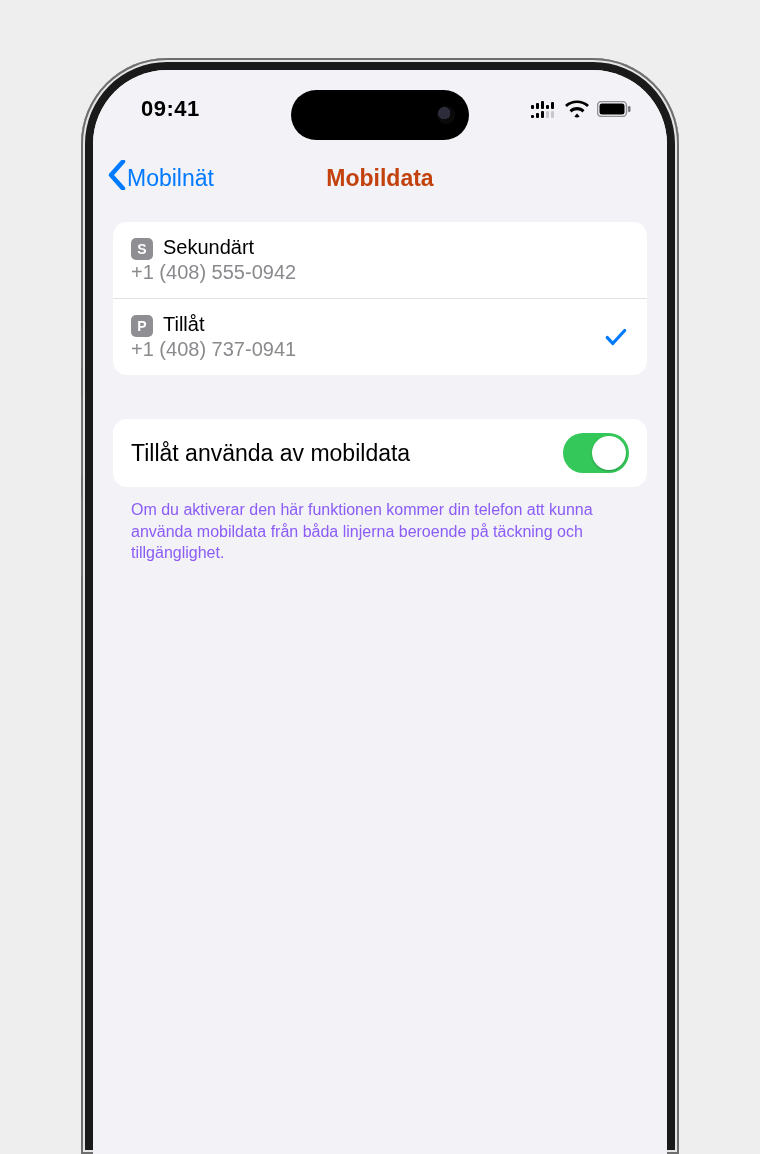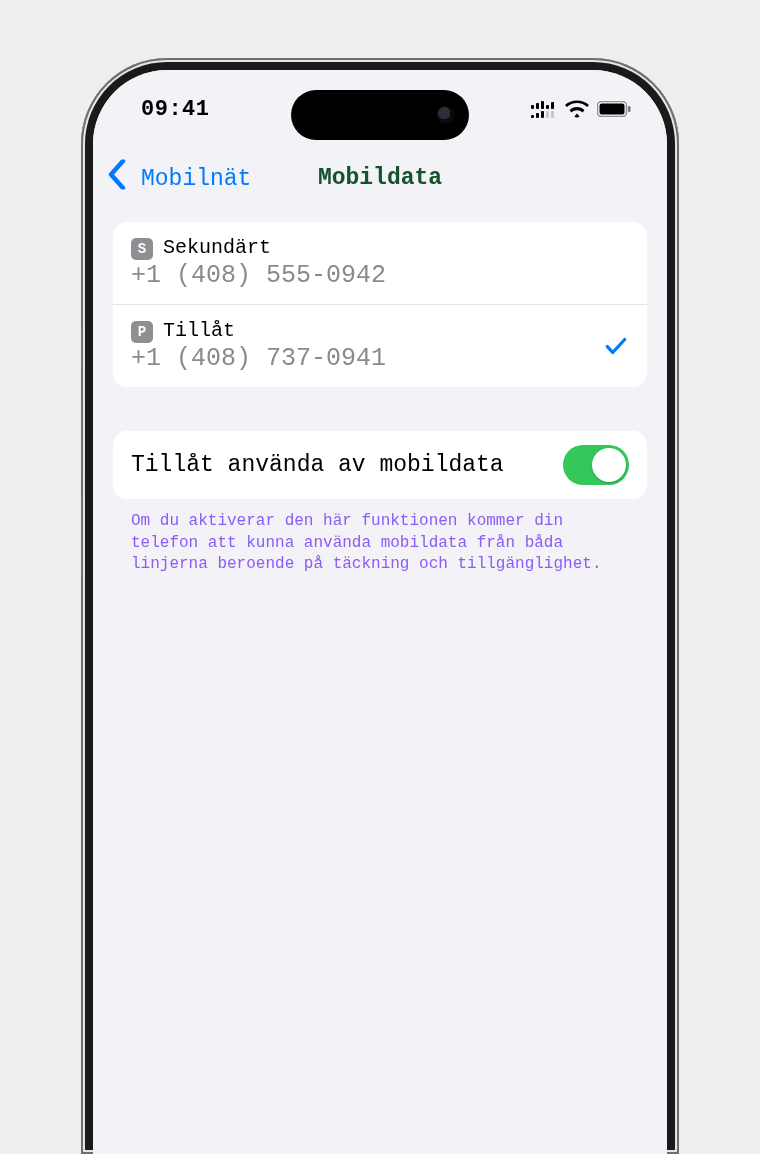--- a/index.html
+++ b/index.html
@@ -21,21 +21,20 @@
     margin-top: 58px;
     width: 598px;
     height: 1096px;
     border-radius: 86px 86px 0 0;
     background: linear-gradient(#d9d9d9, #c9c9c9);
     box-shadow:
       inset 0 0 0 2px #6e6e6e,
       inset 0 0 0 4px #e6e6e6,
       inset 0 0 0 12px #1a1a1a;
     overflow: hidden;
-    font-family: Liberation Mono, monospace;
   }
   .side-btn {
     position: absolute;
     left: -5px;
     width: 6px;
     background: #787878;
     border-radius: 3px 0 0 3px;
   }
   .sb1 { top: 270px; height: 40px; }
   .sb2 { top: 340px; height: 78px; }
@@ -90,30 +89,30 @@
   .nav {
     position: relative;
     height: 60px;
     display: flex;
     align-items: center;
     justify-content: center;
   }
   .nav-title {
     font-size: 23px;
     font-weight: 600;
-    color: #14532d;
+    color: #c2410c;
   }
   .nav-back {
     position: absolute;
     left: 14px;
     top: 50%;
     transform: translateY(-50%);
     display: flex;
     align-items: center;
-    gap: 14px;
+    gap: 0;
     color: #007aff;
     font-size: 23px;
     font-weight: 400;
     cursor: pointer;
   }
   .nav-back svg { width: 20px; height: 30px; }
 
   
   .content { padding: 14px 20px 0 20px; }
 
@@ -146,21 +145,21 @@
     border-radius: 5px;
     margin-right: 10px;
     flex: 0 0 auto;
     position: relative;
     top: 1px;
   }
 
   .sim-text { display: flex; flex-direction: column; }
   .sim-title-line { display: flex; align-items: center; }
   .sim-name { font-size: 20px; color: #000; }
-  .sim-number { font-size: 25px; color: #8a8a8e; margin-top: 2px; }
+  .sim-number { font-size: 20px; color: #8a8a8e; margin-top: 2px; }
 
   .check {
     position: absolute;
     right: 18px;
     top: 50%;
     transform: translateY(-50%);
     color: #007aff;
   }
   .check svg { width: 26px; height: 26px; display: block; }
 

